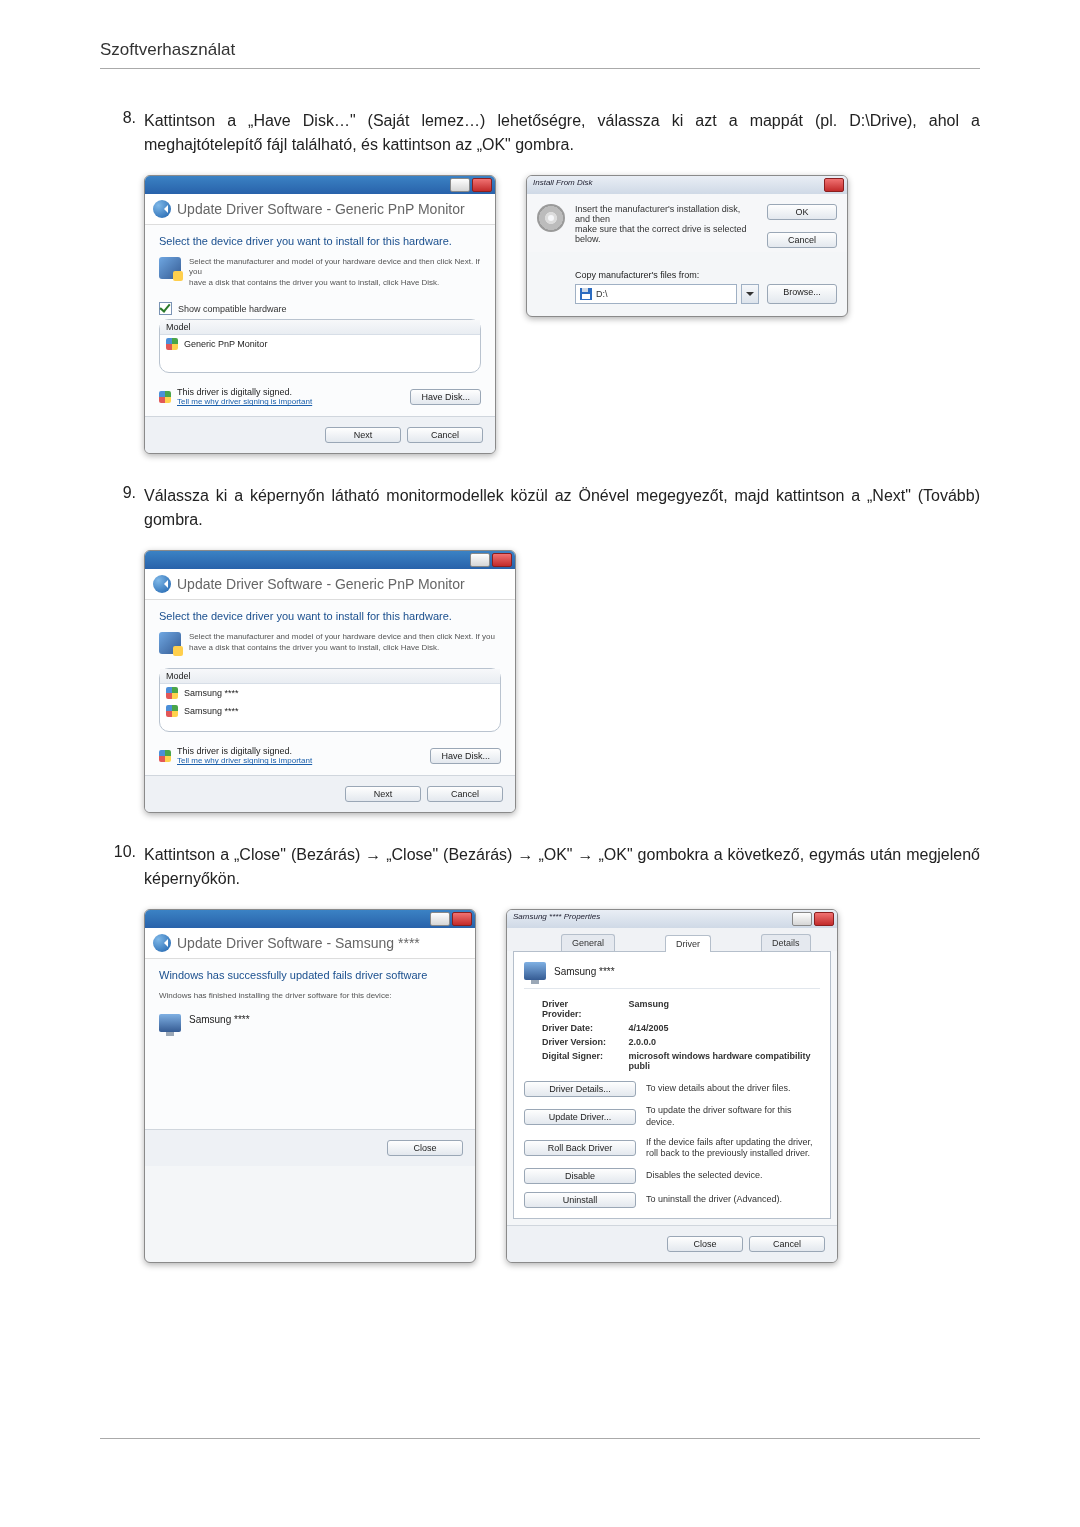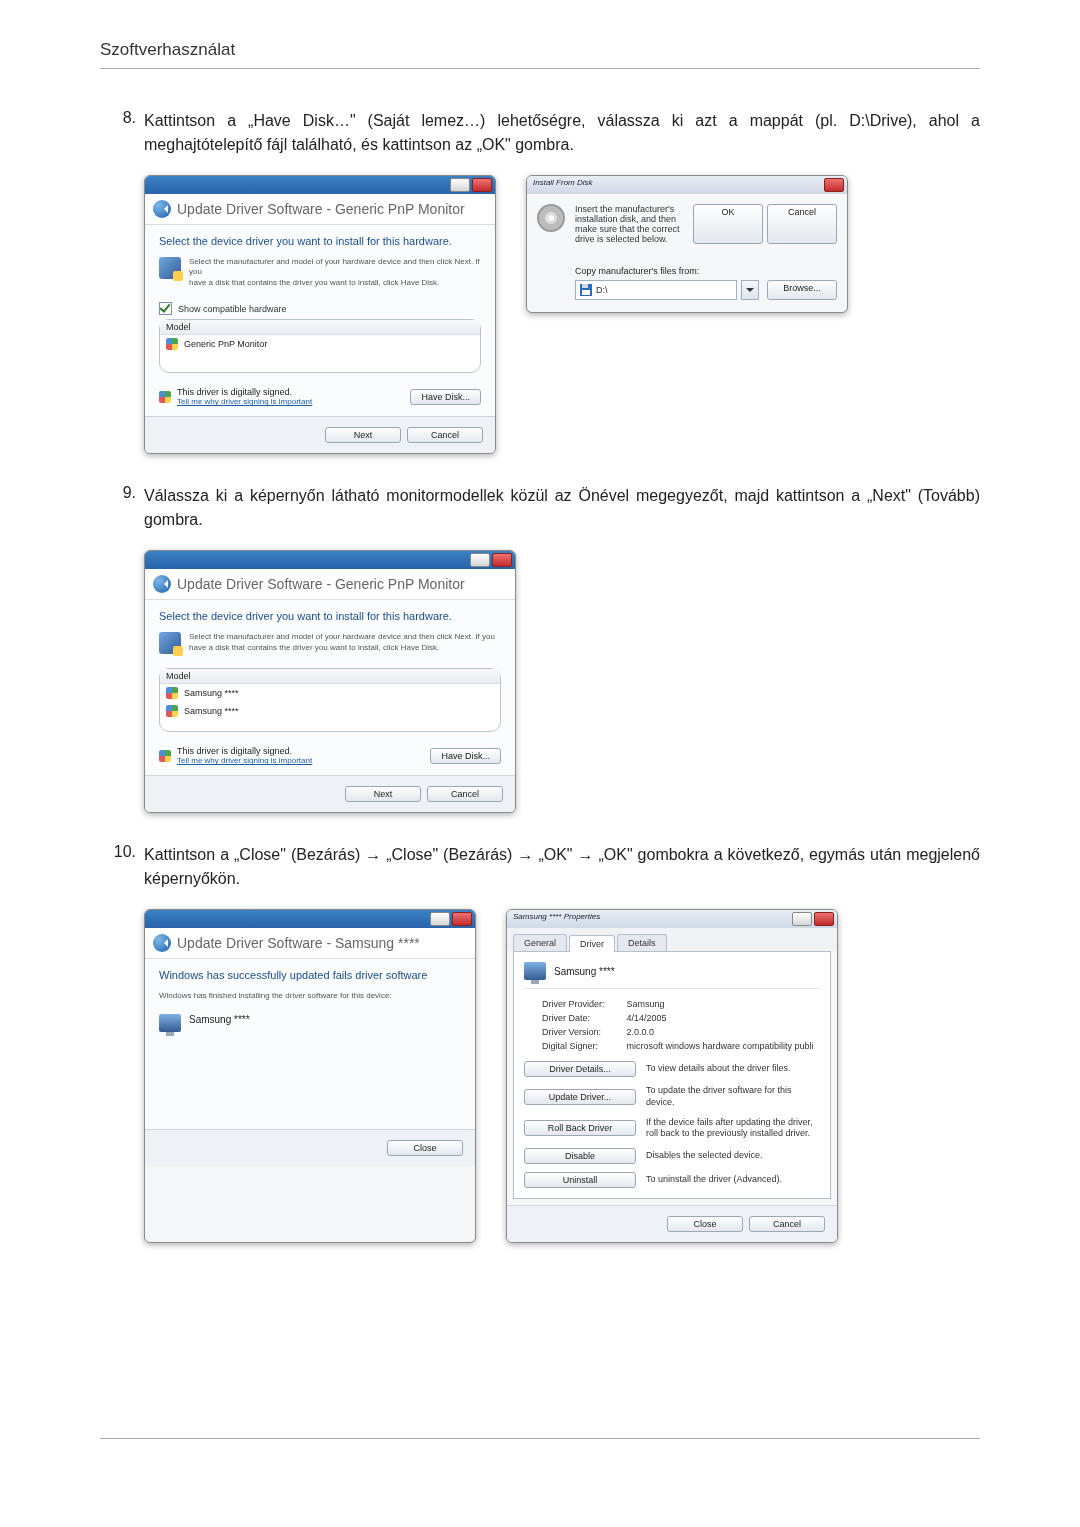--- a/index.html
+++ b/index.html
@@ -238,21 +238,21 @@
   .disk-icon::after {
     content: "";
     position: absolute;
     left: 11px; top: 11px;
     width: 6px; height: 6px;
     background: #f6f7f9;
     border-radius: 50%;
   }
   .ifd-text { font-size: 9px; color: #333; flex: 1; }
   .ifd-right {
-    display: flex; flex-direction: row; gap: 4px;
+    display: flex; flex-direction: column; gap: 12px;
   }
   .ifd-lower { padding: 18px 10px 12px 48px; }
   .combo {
     display: flex; gap: 4px; margin-top: 4px;
   }
   .combo-input {
     flex: 1;
     height: 18px;
     border: 1px solid #9fb0c4;
     background: #fff;
@@ -282,20 +282,21 @@
     background: #f0f2f5;
   }
   .tab {
     padding: 3px 10px;
     font-size: 9px;
     border: 1px solid #b5bfcb;
     border-bottom: none;
     border-radius: 3px 3px 0 0;
     background: #e5e9ef;
     color: #333;
+    margin-left: 48px;
   }
   .tab.active { background: #fff; position: relative; top: 1px; }
   .prop-body {
     margin: 0 6px 6px 6px;
     border: 1px solid #b5bfcb;
     background: #fff;
     padding: 10px;
   }
   .prop-head {
     display: flex; align-items: center; gap: 8px;
@@ -309,21 +310,21 @@
     border-radius: 2px;
     position: relative;
   }
   .mon-icon::after {
     content: "";
     position: absolute;
     bottom: -4px; left: 7px;
     width: 8px; height: 4px;
     background: #9aa7b6;
   }
-  .prop-grid { display: table; font-size: 9px; color: #333; }
+  .prop-grid { display: table; font-size: 9px; color: #333; font-weight: bold; }
   .prop-row { display: table-row; }
   .prop-k { display: table-cell; padding: 2px 18px 2px 18px; color: #333; }
   .prop-v { display: table-cell; padding: 2px 4px; }
   .action-row {
     display: flex; align-items: center; gap: 10px;
     margin-top: 8px;
   }
   .action-row .desc { font-size: 9px; color: #333; flex: 1; line-height: 1.3; }
   .action-row .btn { min-width: 90px; font-size: 9px; }
 

